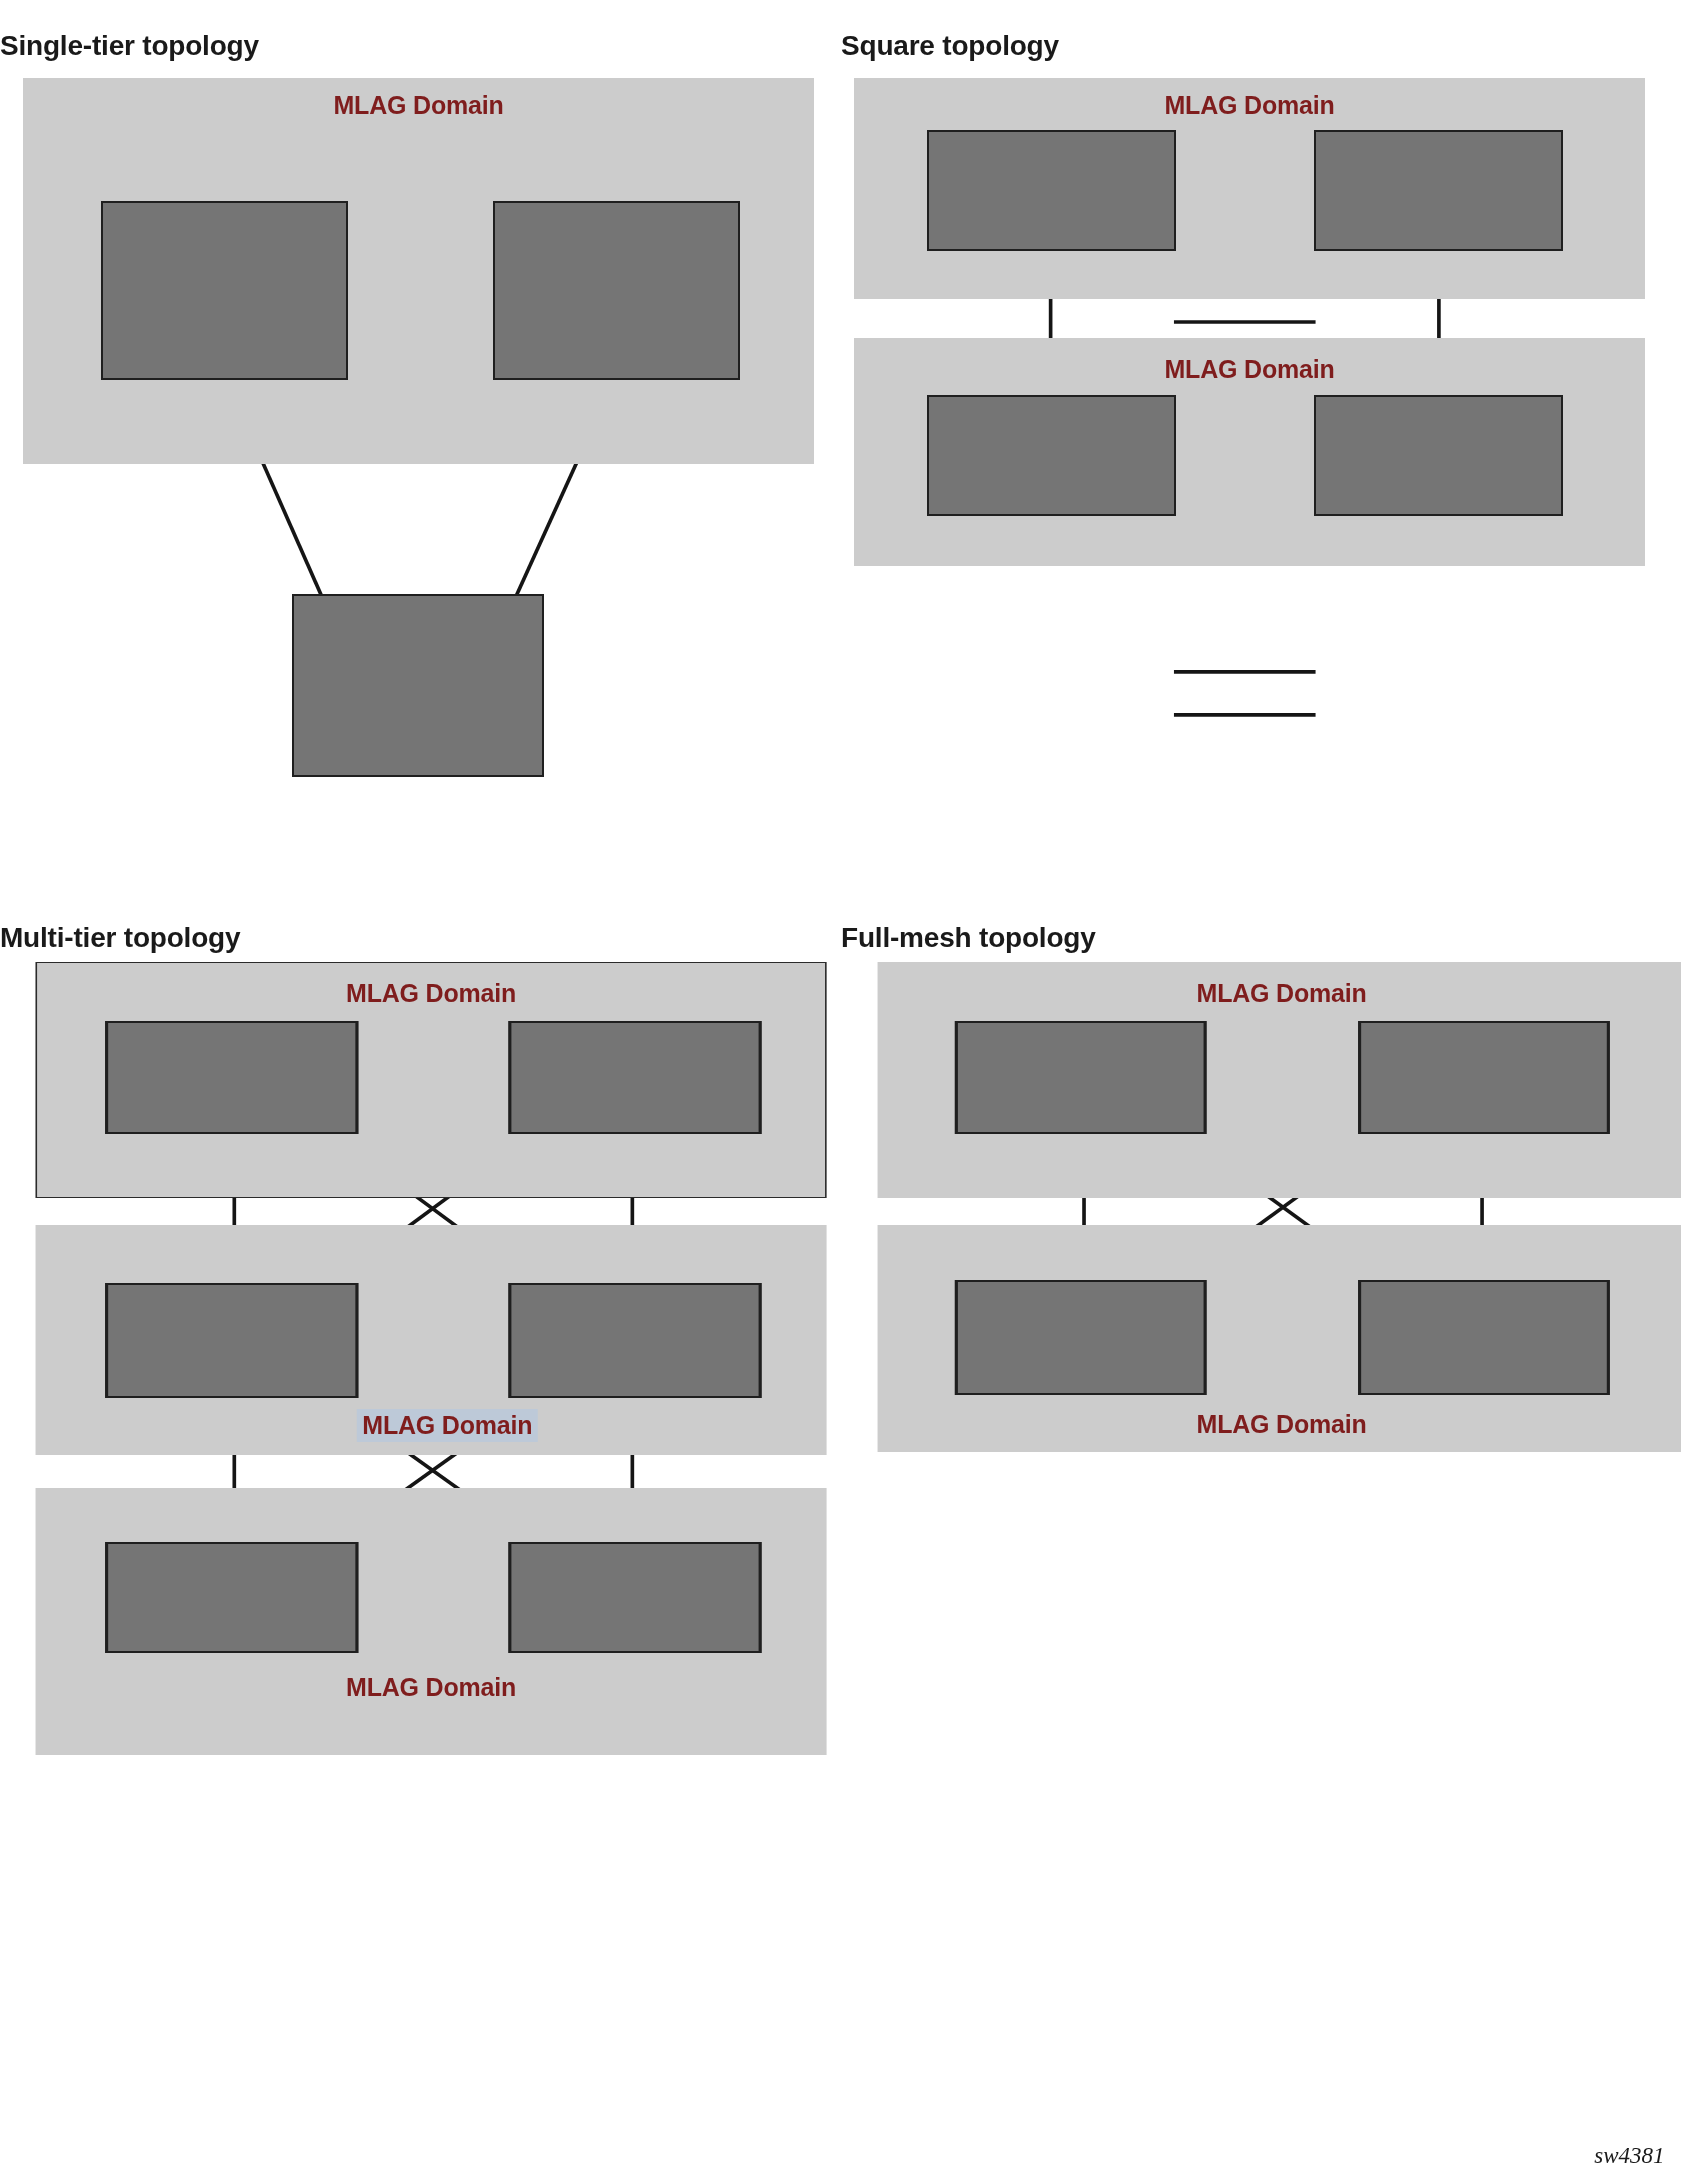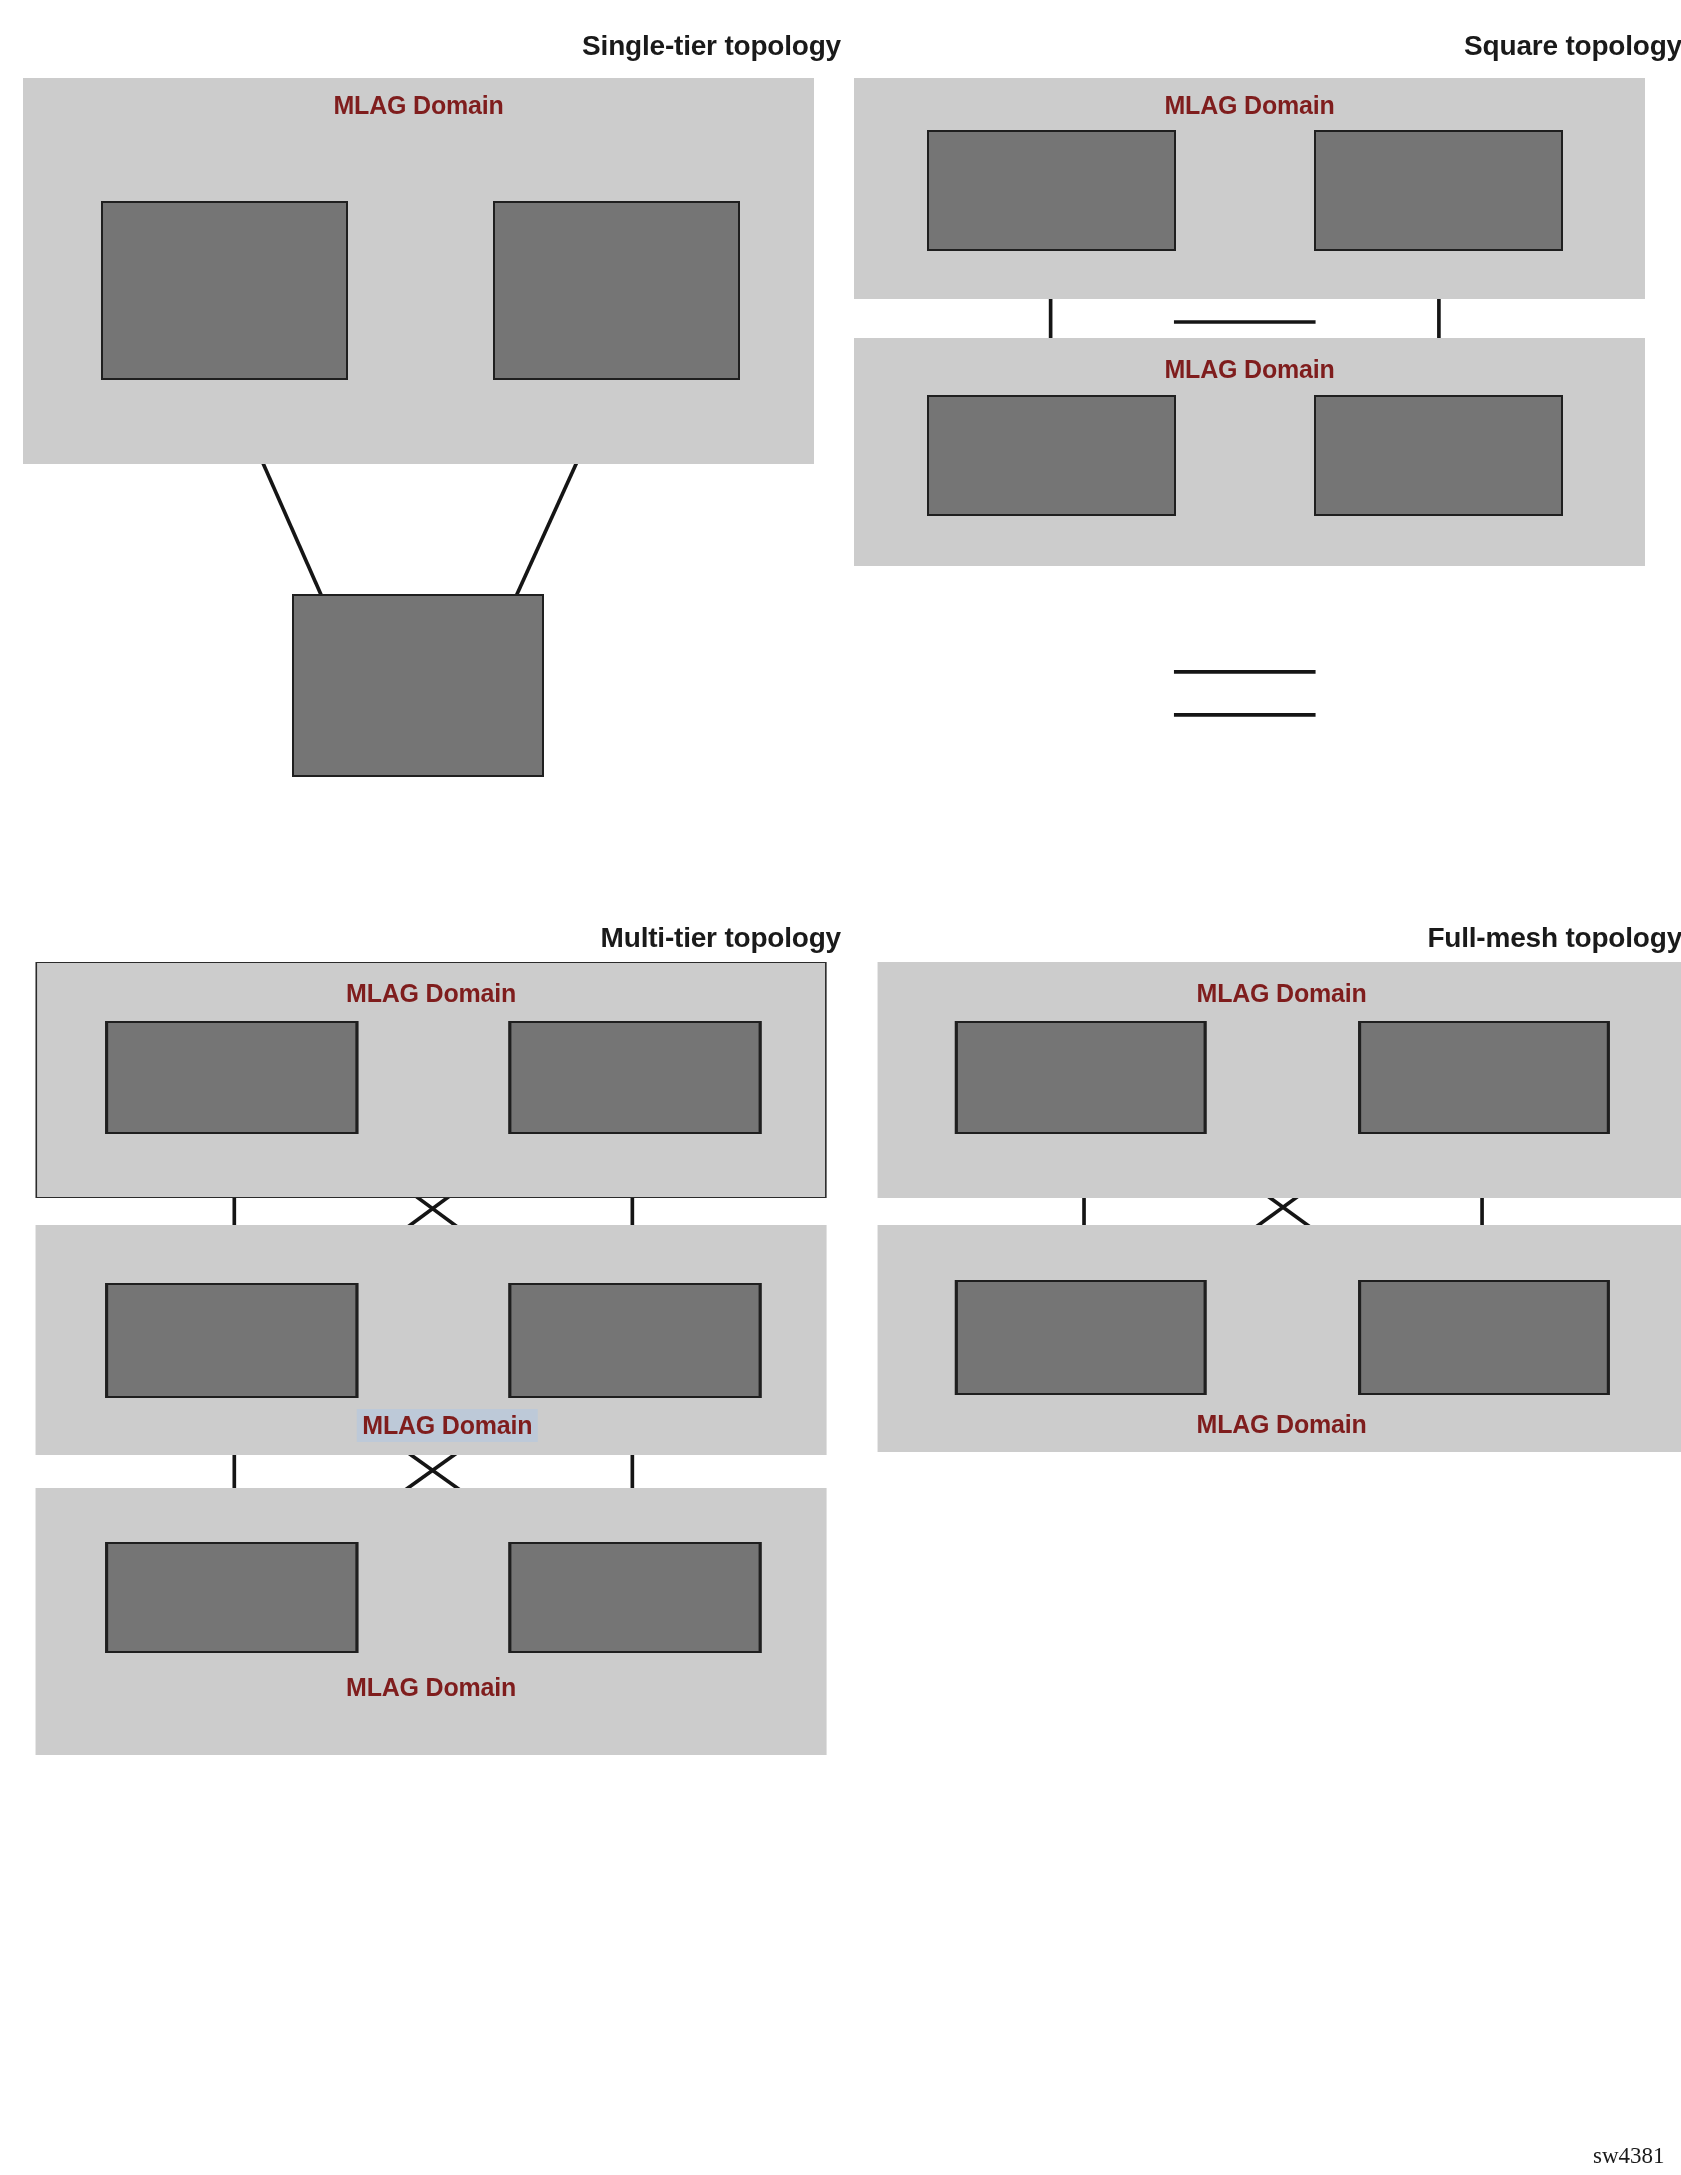--- a/index.html
+++ b/index.html
@@ -18,21 +18,21 @@
     position: absolute;
     left: 0; top: 0;
     width: 1681px;
     height: 2176px;
   }
   .panel-title {
     position: absolute;
     font-size: 28px;
     font-weight: bold;
     color: #1a1a1a;
-    text-align: right;
+    text-align: left;
     letter-spacing: -0.2px;
     white-space: nowrap;
   }
   .domain-box {
     position: absolute;
     background: #cccccc;
     box-sizing: border-box;
   }
   .domain-box.bordered {
     border: 1.8px solid #2b2b2b;
@@ -65,20 +65,21 @@
   }
   svg.links line {
     stroke: #151515;
     stroke-width: 4;
   }
   .watermark {
     position: absolute;
     right: 16.4px;
     bottom: 7.3px;
     font-family: "Liberation Serif", serif;
+    font-style: italic;
     font-size: 23px;
     color: #1a1a1a;
   }
 </style>
 </head>
 <body>
 
 <div class="page">
 
   <svg class="links" viewBox="0 0 1840 2381">

